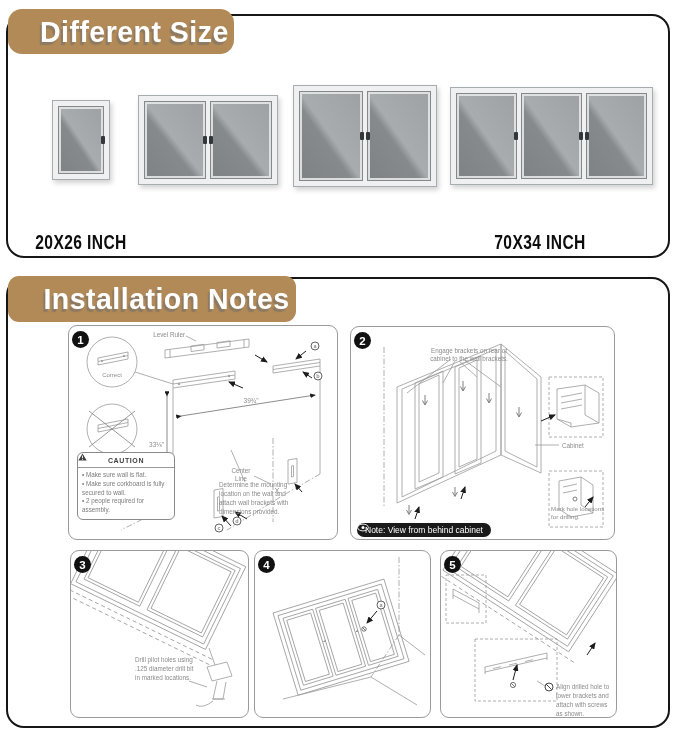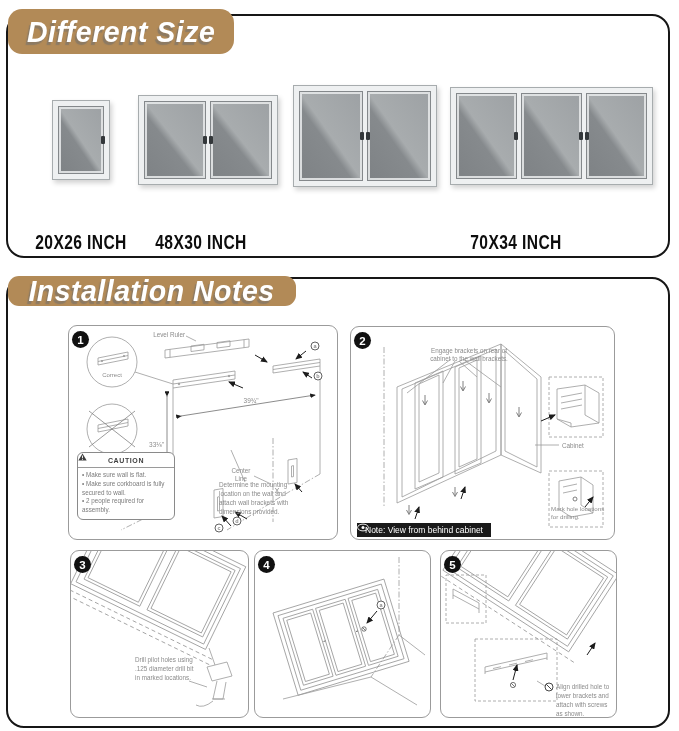--- a/index.html
+++ b/index.html
@@ -1,25 +1,25 @@
 <!DOCTYPE html>
 <html><head>
 <meta charset="utf-8">
 <style>
   html,body{margin:0;padding:0;background:#fff;}
   .canvas{position:relative;width:679px;height:731px;background:#fff;overflow:hidden;
           font-family:"Liberation Sans",sans-serif;}
   .section{position:absolute;border:2px solid #161616;border-radius:18px;background:#fff;}
   .s1{left:6px;top:14px;width:660px;height:240px;}
   .s2{left:6px;top:277px;width:660px;height:447px;}
-  .badge{position:absolute;background:#b28a57;border-radius:14px;display:flex;align-items:center;justify-content:center;z-index:5;font-style:italic;}
+  .badge{position:absolute;background:#b28a57;border-radius:14px;display:flex;align-items:center;justify-content:flex-end;z-index:5;}
   .badge span{color:#fff;font-weight:bold;font-size:30px;letter-spacing:0.5px;transform:scaleX(0.95);
               text-shadow:-2px 3px 1px rgba(110,110,110,0.55);white-space:nowrap;}
   .b1{left:8px;top:9px;width:226px;height:45px;}
-  .b2{left:8px;top:276px;width:288px;height:30px;border-radius:11px;}
+  .b2{left:8px;top:276px;width:288px;height:46px;border-radius:11px;}
   
   .board{position:absolute;background:#eef0f1;border:1px solid #a7acae;padding:5px;display:flex;gap:4px;
          box-shadow:2px 3px 5px rgba(0,0,0,0.18);box-sizing:border-box;}
   .door{flex:1;position:relative;border:1px solid #84888b;
         background:linear-gradient(to top right,#7e8285 0%,#868a8d 42%,#a8acae 50%,#9da1a4 100%);
         box-shadow:inset 0 0 0 2px rgba(228,231,232,0.9);}
   .lock{position:absolute;right:-2px;top:50%;margin-top:-4px;width:4px;height:8px;background:#33373a;border-radius:1px;}
   .lock-left .lock{left:-2px;right:auto;}
   .size-label{position:absolute;top:218px;transform:translateX(-50%);font-size:20px;font-weight:bold;color:#0d0d0d;white-space:nowrap;margin-top:13px;}
   .size-label span{display:inline-block;transform:scaleX(0.78);letter-spacing:0.5px;}
@@ -36,21 +36,21 @@
   svg text{font-family:"Liberation Sans",sans-serif;fill:#8b8b8b;}
   
   .caution-box{position:absolute;left:8px;top:126px;width:98px;border:1px solid #8a8a8a;border-radius:6px;background:#fff;box-sizing:border-box;z-index:2;}
   .caution-head{display:flex;align-items:center;justify-content:center;gap:3px;font-size:7px;font-weight:bold;color:#3e3e3e;
                 padding:4px 0 3px;border-bottom:1px solid #9a9a9a;letter-spacing:0.6px;}
   .caution-body{padding:3px 3px 4px;}
   .c-item{font-size:6.3px;color:#7b7b7b;line-height:1.4;padding:0 1px;}
   .c-item::before{content:"• ";}
   
   .note-bar{position:absolute;left:6px;top:196px;height:14px;background:#1a1a1a;color:#fff;display:flex;align-items:center;
-            gap:4px;padding:0 8px;font-size:8.5px;white-space:nowrap;z-index:2;}
+            gap:4px;padding:0 8px;font-size:8.5px;white-space:nowrap;z-index:2;border-radius:7px;}
 </style>
 </head>
 <body>
 
 <div class="canvas">
 
   <div class="section s1"></div>
   <div class="badge b1">
     <span>Different Size</span>
   </div>
@@ -82,22 +82,21 @@
       </div>
     <div class="door">
         <div class="lock"></div>
       </div>
     <div class="door lock-left">
         <div class="lock"></div>
       </div>
   </div>
 
   <div class="size-label" style="left:81px;"><span>20X26 INCH</span></div>
-  <div class="size-label" style="left:201px;"><span>48X30 INCH</span></div>
-  <div class="size-label" style="left:516px;"><span>70X34 INCH</span></div>
+  <div class="size-label" style="left:540px;"><span>70X34 INCH</span></div>
 
   <div class="section s2"></div>
   <div class="badge b2">
     <span>Installation Notes</span>
   </div>
 
   <div class="panel p1">
     <div class="step-num">1</div>
     <svg width="268" height="213" viewBox="0 0 268 213">
       <defs>

